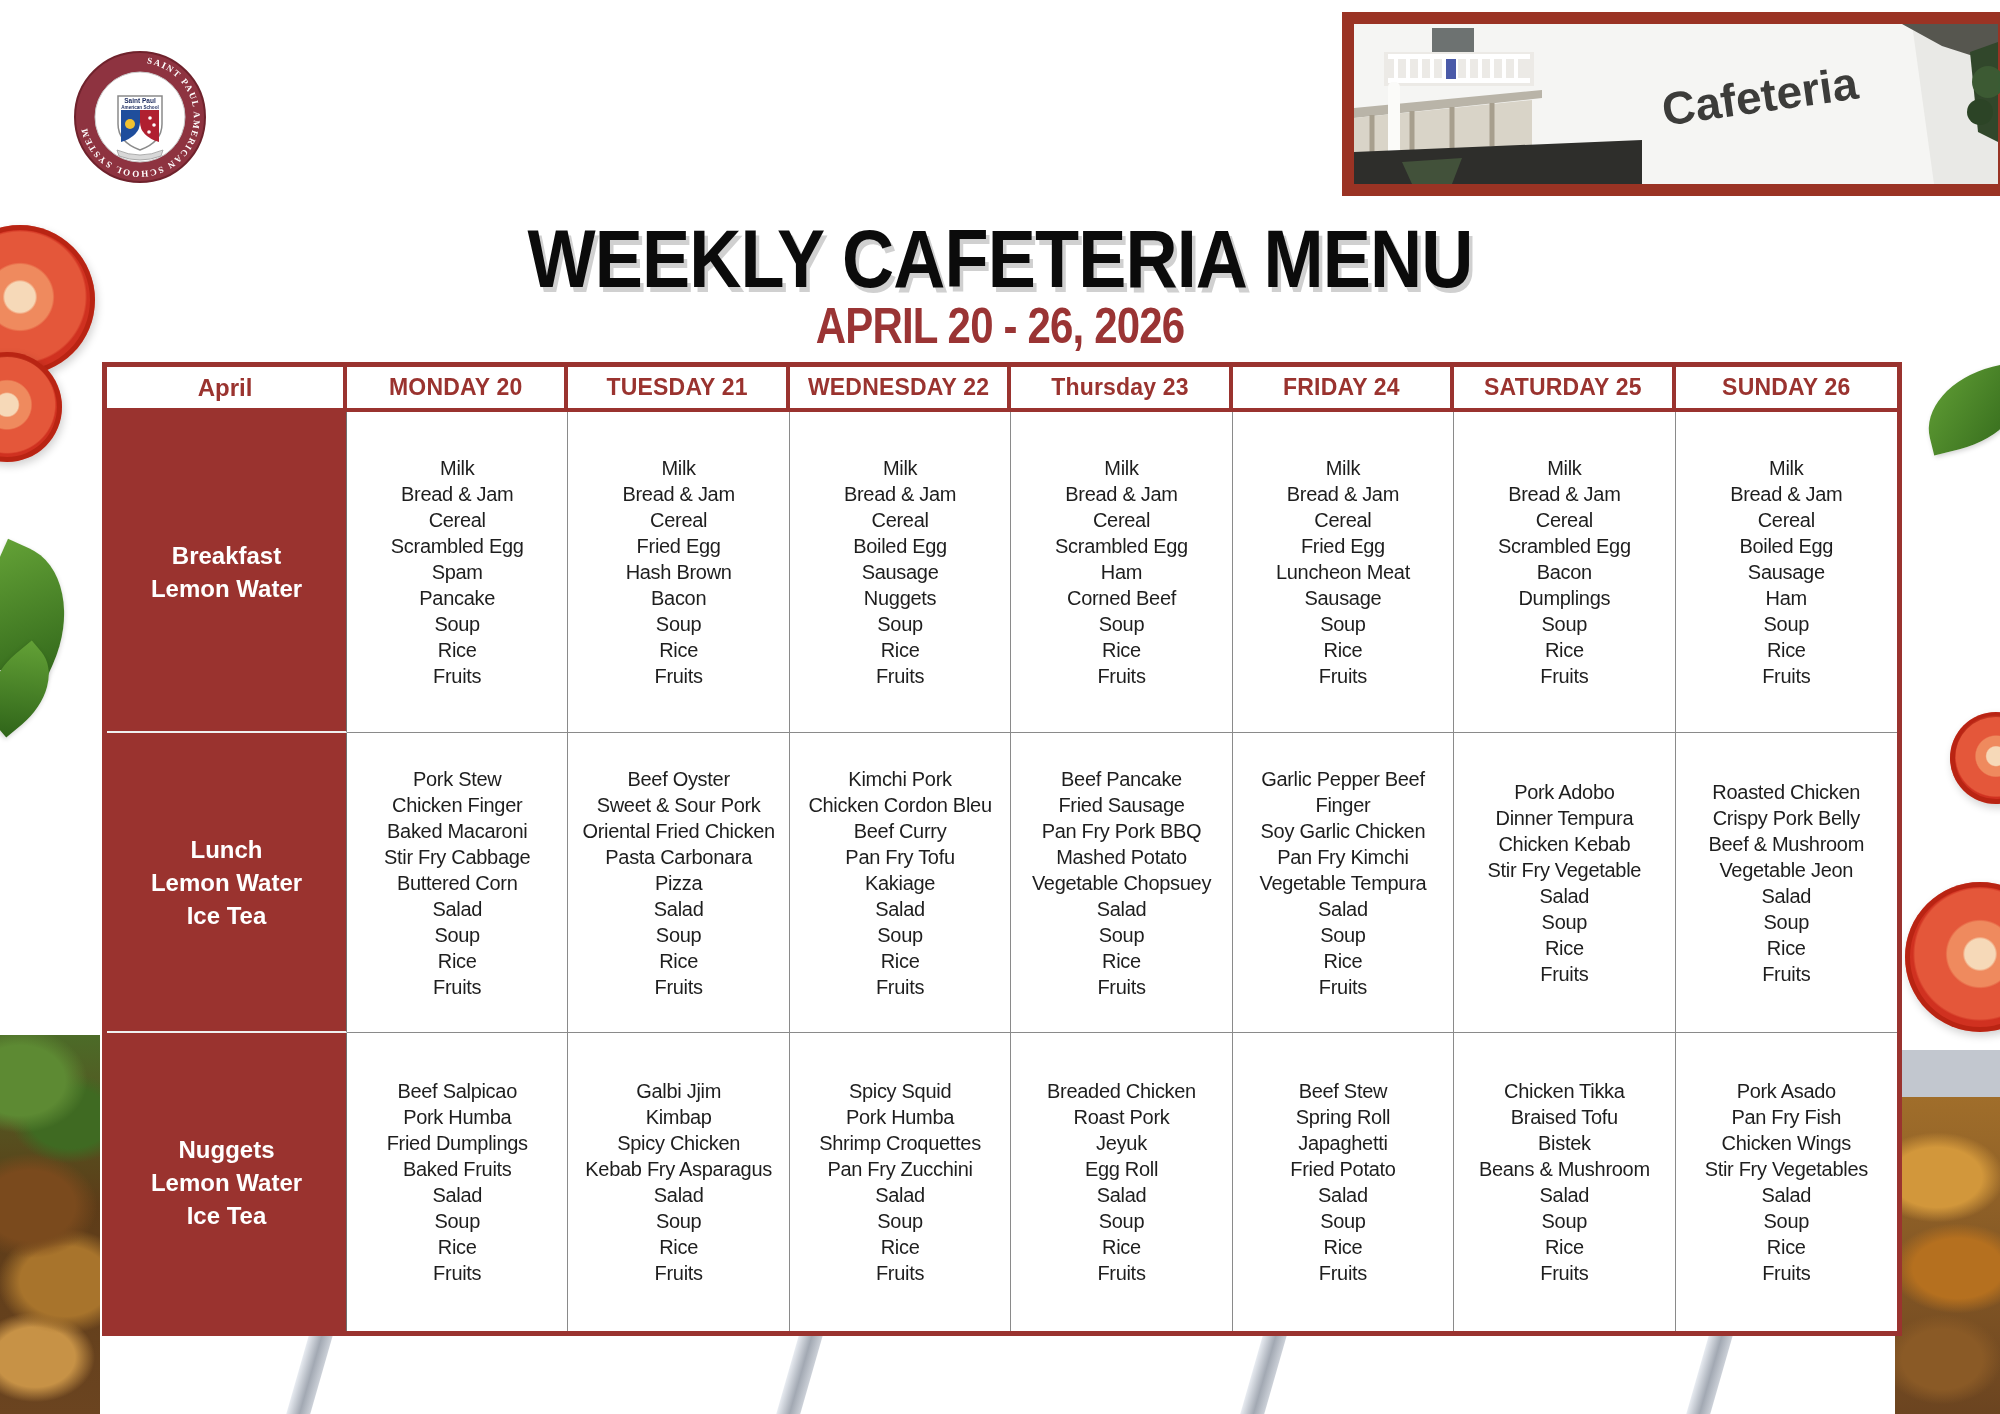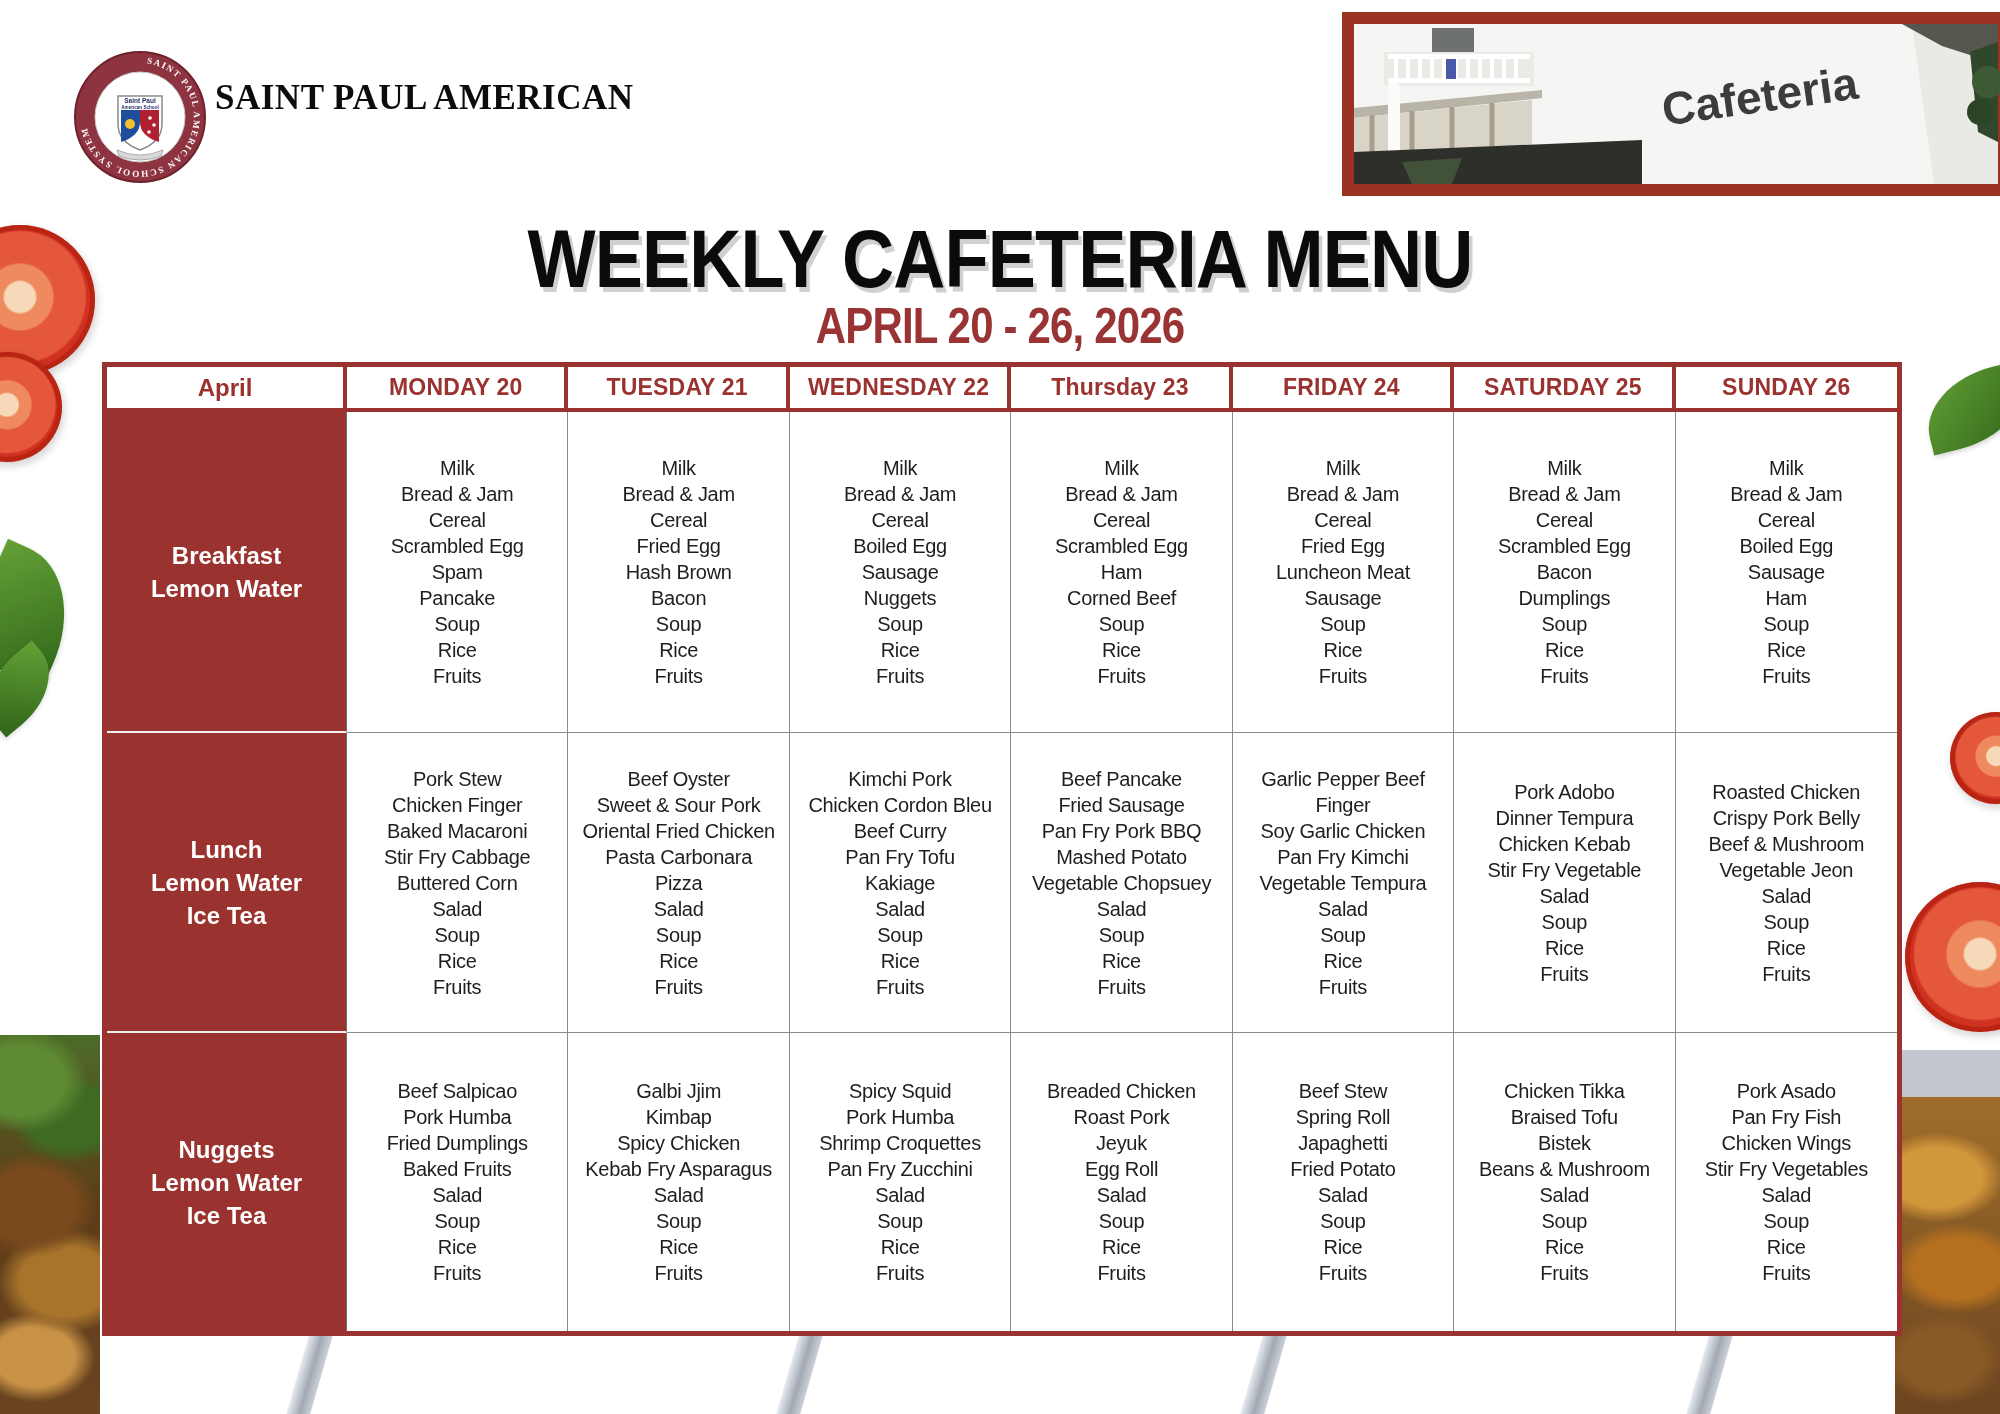--- a/index.html
+++ b/index.html
@@ -133,21 +133,20 @@
       <circle cx="77" cy="68" r="1.8" fill="#ffffff"></circle>
       <circle cx="81" cy="75" r="1.8" fill="#ffffff"></circle>
       <circle cx="76" cy="82" r="1.8" fill="#ffffff"></circle>
       <text x="67" y="52.5" text-anchor="middle" font-size="6.5" font-weight="bold" fill="#1b2a5e">Saint Paul</text>
       <text x="67" y="58.5" text-anchor="middle" font-size="4.6" font-weight="bold" fill="#1b2a5e">American School</text>
       <path d="M44 100 q23 10 46 0 l-2 6 q-21 8 -42 0 Z" fill="#d8d8d8" stroke="#9a9a9a" stroke-width="0.8"></path>
     </svg>
   </div>
 
   <div class="school-name">
-    <div>SAINT PAUL AMERICAN</div>
   </div>
 
   <div class="photo-frame">
     <svg width="668" height="184" viewBox="0 0 668 184">
       <rect x="0" y="0" width="668" height="184" fill="#9a3324"></rect>
       <g>
         <rect x="12" y="12" width="644" height="160" fill="#f5f5f3"></rect>
 
         <polygon points="570,12 656,12 656,172 592,172" fill="#e9e9e6"></polygon>
         <polygon points="560,12 656,12 656,52 600,34" fill="#56564f"></polygon>

